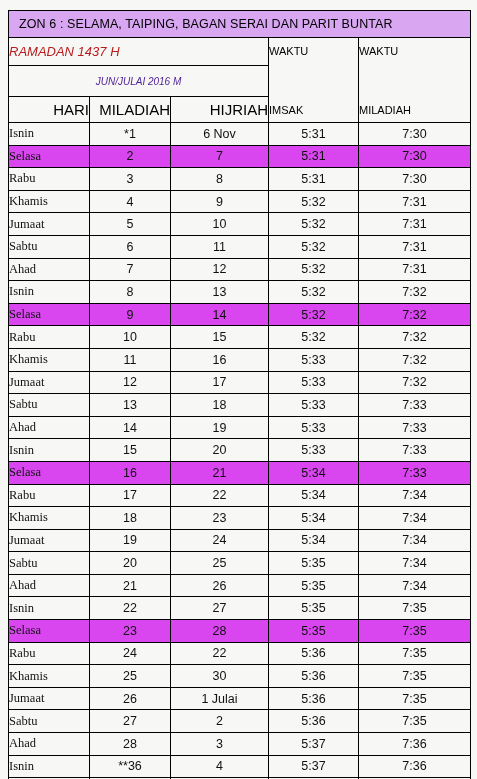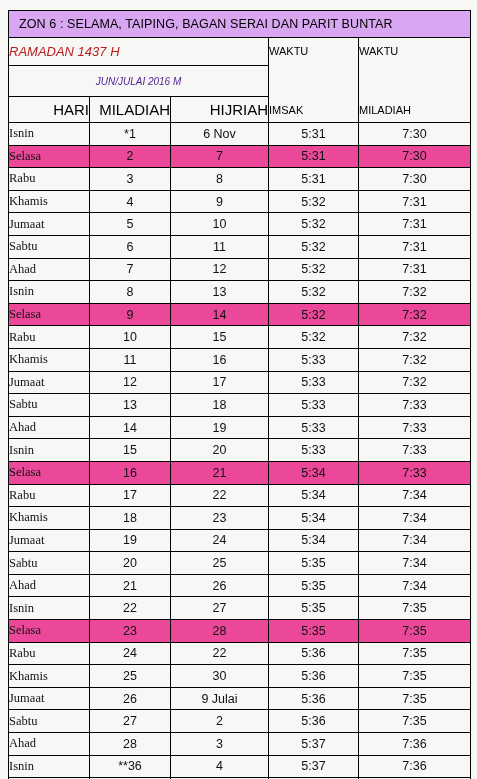--- a/index.html
+++ b/index.html
@@ -107,21 +107,21 @@
   }
   td.cell-hari {
     text-align: left;
     padding-left: 9px;
     font-family: Liberation Serif, serif;
   }
   td.cell-num, td.cell-time {
     text-align: center;
   }
   tr.highlight td {
-    background: #ec4899;
+    background: #d946ef;
   }
   td.bold-cell { font-weight: bold; }
 </style>
 </head>
 <body>
 
 <div id="page">
   <div class="schedule-wrap">
     <table class="schedule">
       <colgroup>
@@ -329,21 +329,21 @@
           <tr class="data-row">
             <td class="cell-hari">Khamis</td>
             <td class="cell-num">25</td>
             <td class="cell-num">30</td>
             <td class="cell-time">5:36</td>
             <td class="cell-time">7:35</td>
           </tr>
           <tr class="data-row">
             <td class="cell-hari">Jumaat</td>
             <td class="cell-num">26</td>
-            <td class="cell-num">9 Julai</td>
+            <td class="cell-num">1 Julai</td>
             <td class="cell-time">5:36</td>
             <td class="cell-time">7:35</td>
           </tr>
           <tr class="data-row">
             <td class="cell-hari">Sabtu</td>
             <td class="cell-num">27</td>
             <td class="cell-num">2</td>
             <td class="cell-time">5:36</td>
             <td class="cell-time">7:35</td>
           </tr>

